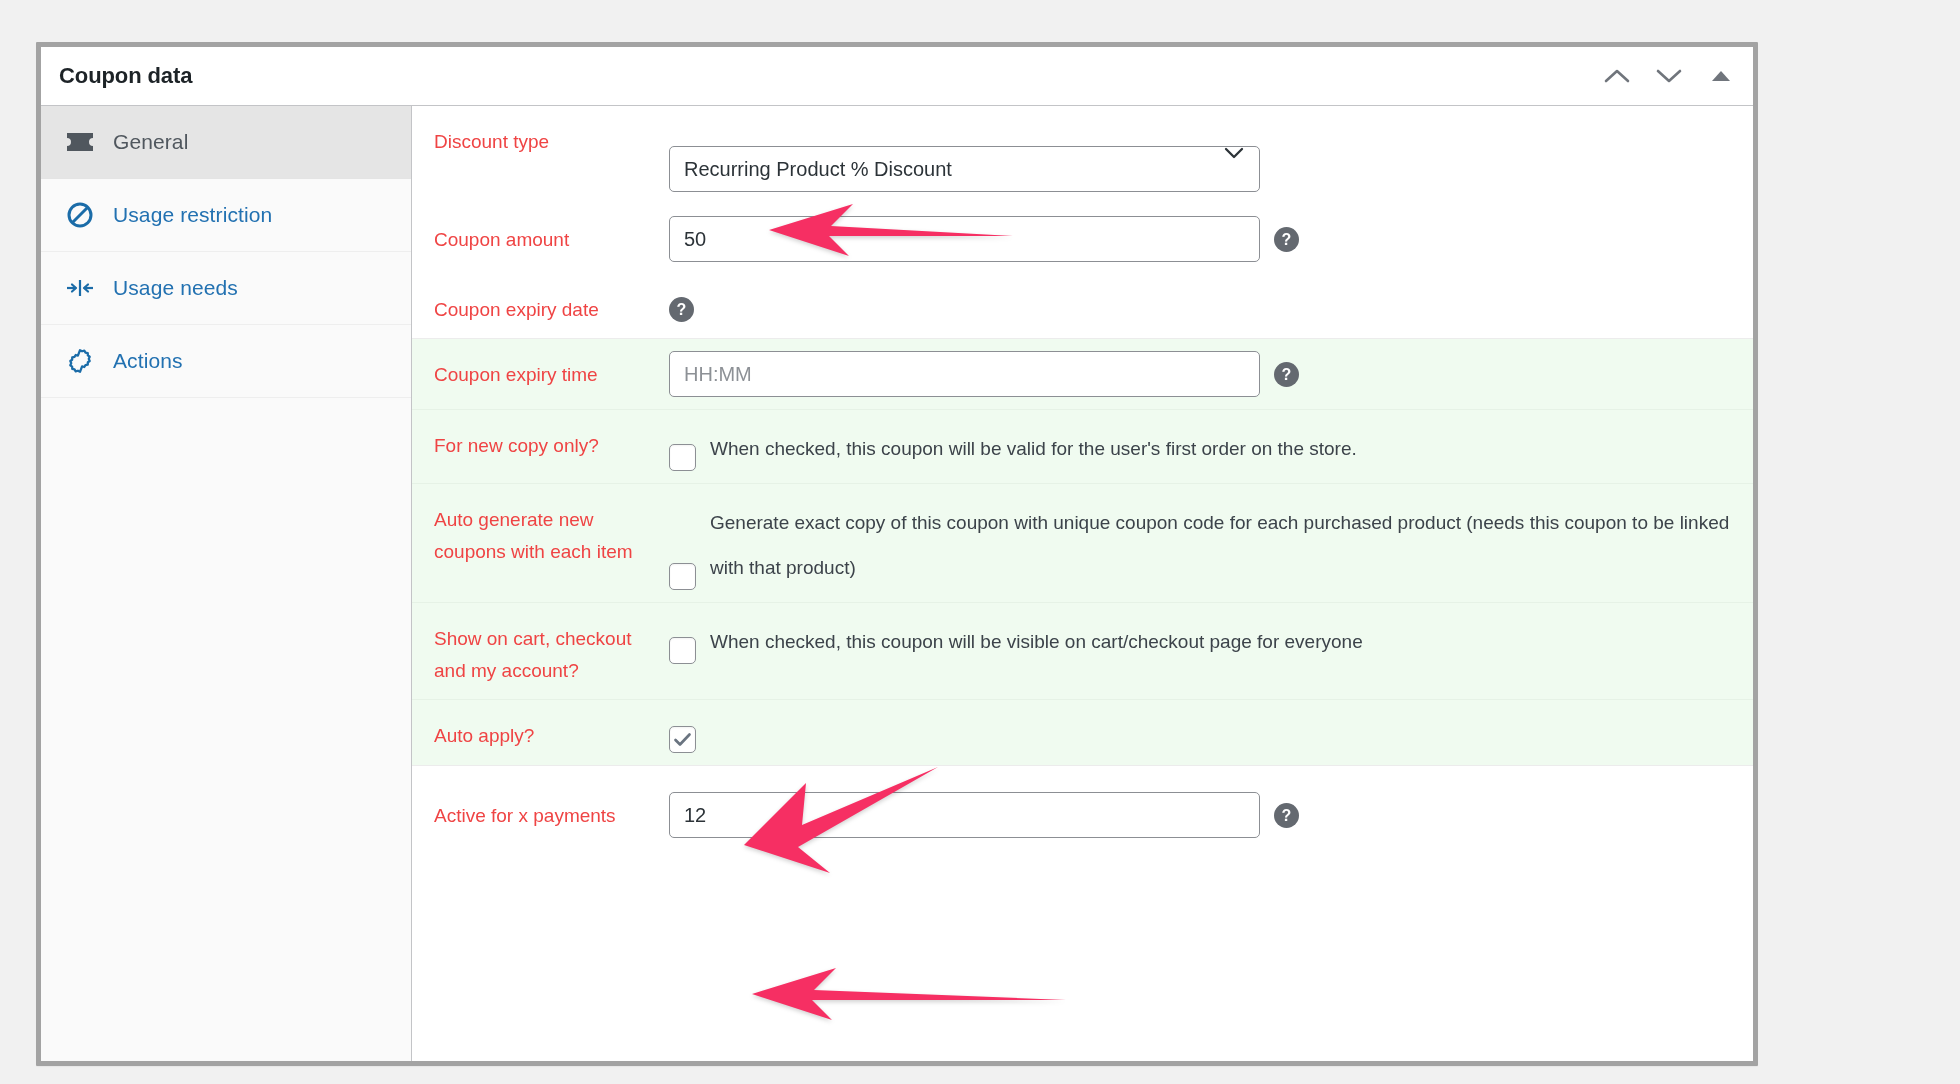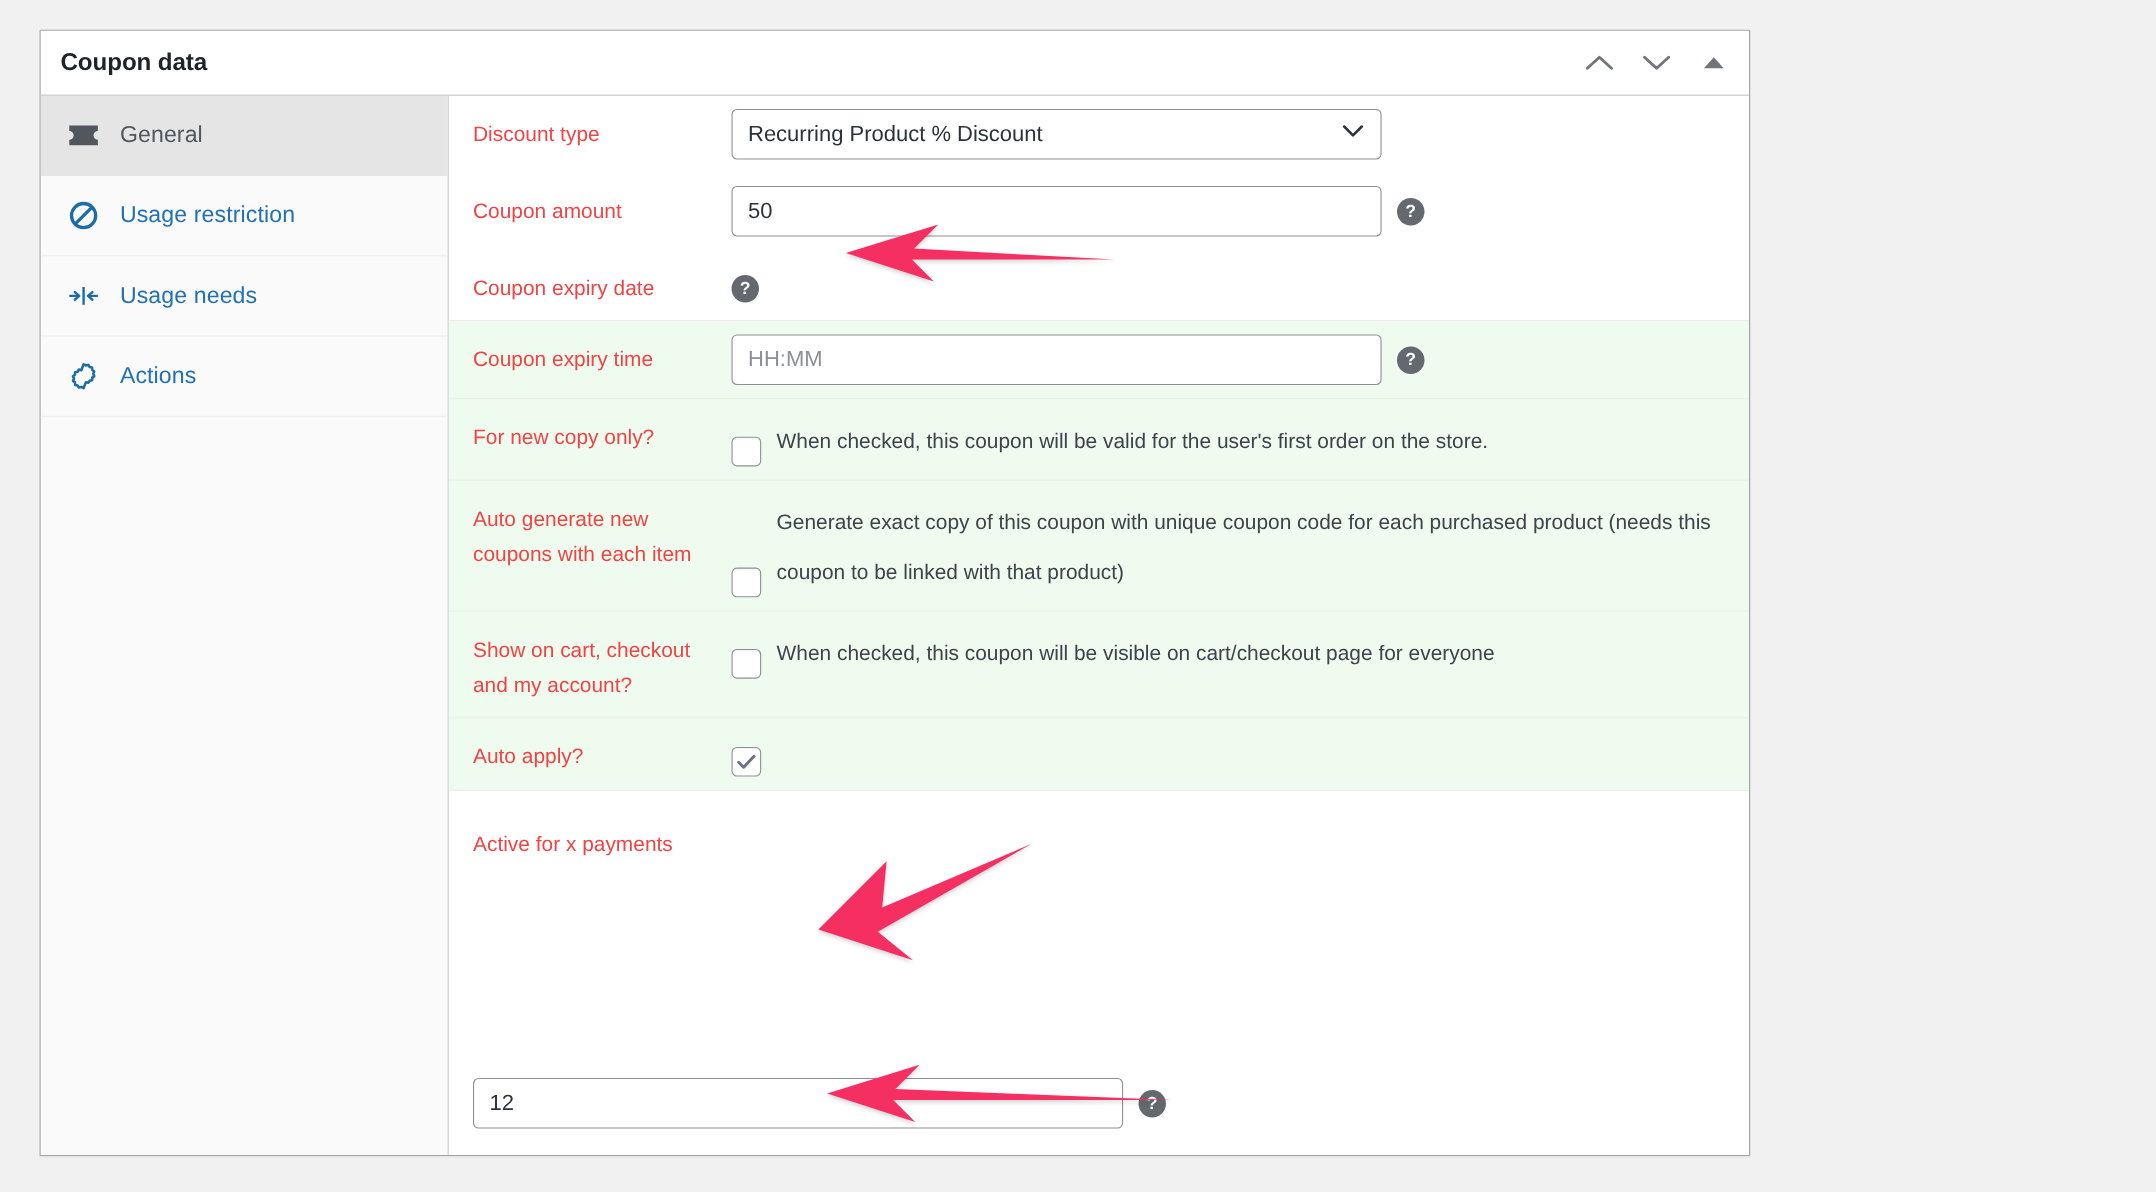--- a/index.html
+++ b/index.html
@@ -14,24 +14,24 @@
   .page {
     position: relative;
     width: 1960px; height: 1084px;
     background: #f1f1f1;
     overflow: hidden;
   }
 
   
   .panel {
     position: absolute;
-    left: 36px; top: 27px;
-    width: 1555px; height: 1024px;
+    left: 36px; top: 42px;
+    width: 1722px; height: 1024px;
     background: #ffffff;
-    border: 1px solid #a3a3a3;
+    border: 5px solid #a3a3a3;
     border-radius: 1px;
     box-shadow: 0 1px 1px rgba(0,0,0,0.04);
     overflow: hidden;
   }
 
   .panel-header {
     position: relative;
     height: 59px;
     border-bottom: 1px solid #c3c4c7;
     display: flex;
@@ -149,20 +149,21 @@
     outline: none;
   }
   .txt-input::placeholder { color: #8d9196; }
   .sel-wrap { position: relative; width: 591px; flex: 0 0 591px; }
   .sel-input {
     width: 100%;
     appearance: none;
     -webkit-appearance: none;
     padding-right: 44px;
     cursor: pointer;
+    margin-top: 28px;
   }
   .sel-arrow {
     position: absolute;
     right: 16px; top: 50%;
     transform: translateY(-50%);
     pointer-events: none;
   }
 
   .help-icon {
     width: 25px; height: 25px;
@@ -361,21 +362,21 @@
           <div class="field-label">Auto apply?</div>
           <div class="field-control cb-row">
             <span class="cbox">
               <svg width="21" height="21" viewBox="0 0 21 21">
                 <path d="M3.5 11 L8 15.5 L17.5 5.5" fill="none" stroke="#6a7480" stroke-width="2.7" stroke-linecap="round" stroke-linejoin="round"></path>
               </svg>
             </span>
           </div>
         </div>
 
-        <div class="field-row sep-above" style="padding-top:26px;flex-direction:column;">
+        <div class="field-row sep-above" style="padding-top:26px;">
           <div class="field-label">Active for x payments</div>
           <div class="field-control">
             <input class="txt-input" type="text" value="12" style="">
             <span class="help-icon">?</span>
           </div>
         </div>
 
       </div>
     </div>
   </div>

